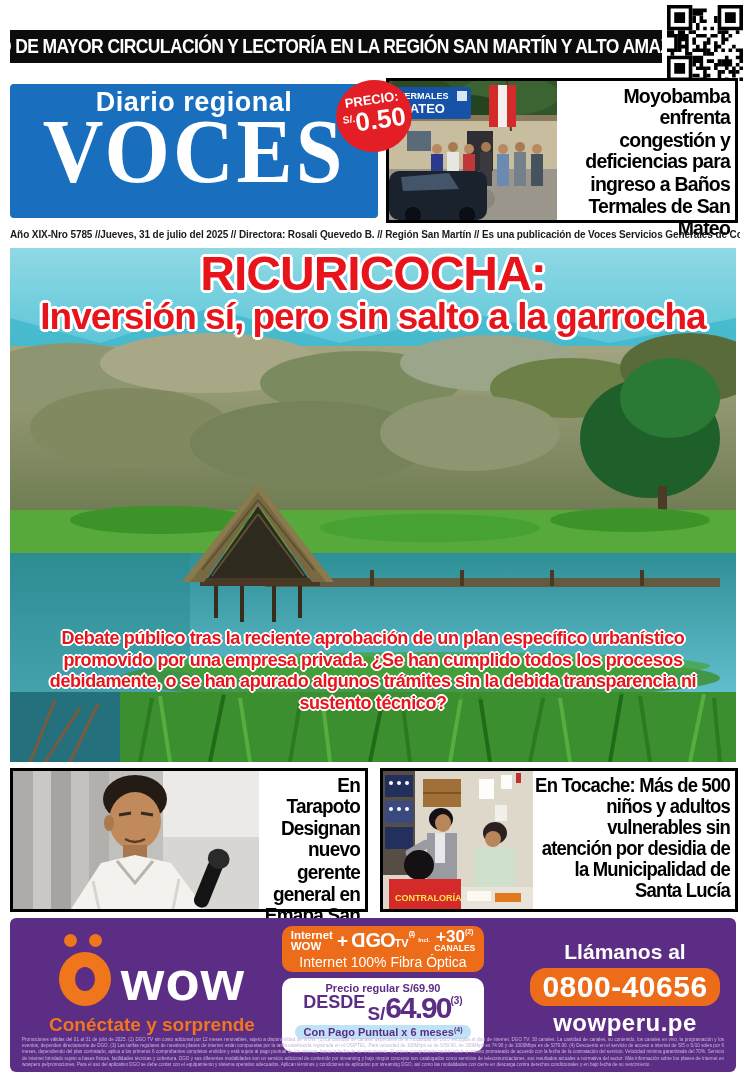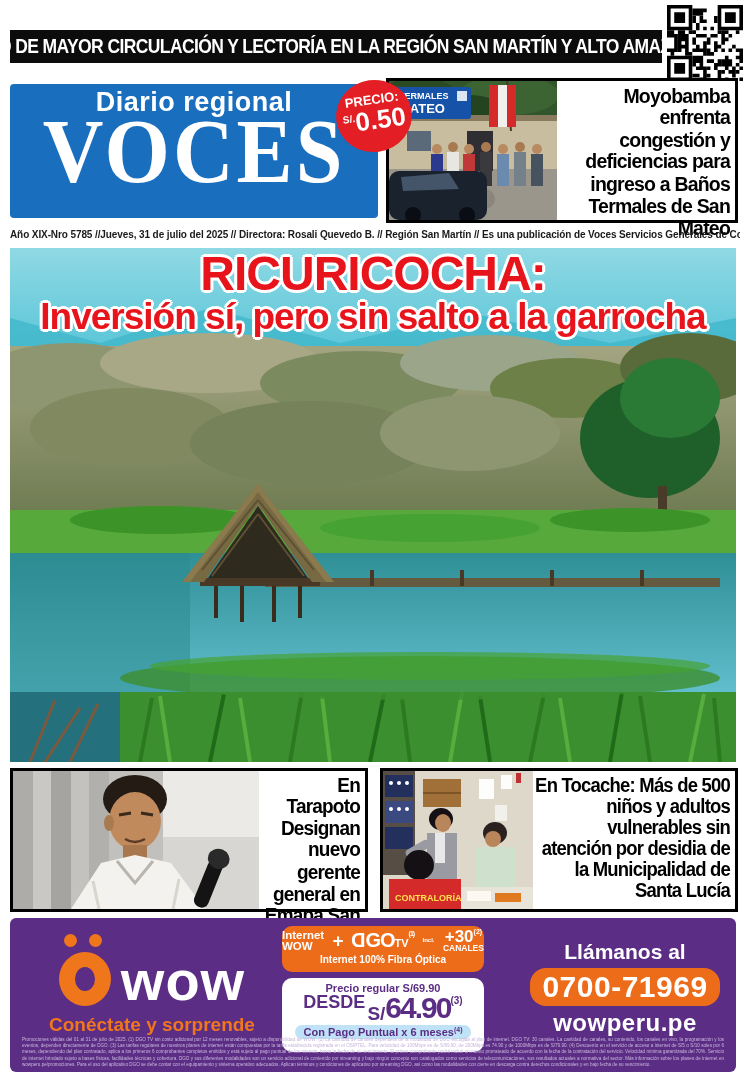--- a/index.html
+++ b/index.html
@@ -67,31 +67,31 @@
   .o-mark { position:relative; width:52px; height:72px; }
   .o-mark .dot { position:absolute; width:13px; height:13px; border-radius:50%; background:#f0761c; top:0; }
   .o-mark .dot.d1 { left:5px; } .o-mark .dot.d2 { left:30px; }
   .o-mark .body { position:absolute; top:18px; left:0; width:52px; height:54px; border-radius:50%; background:#f0761c; }
   .o-mark .hole { position:absolute; top:33px; left:16px; width:20px; height:24px; border-radius:50%; background:#5b2d84; }
   .wow-word { color:#fff; font-size:56px; font-weight:900; letter-spacing:1px; line-height:0.9; }
   .wow-slogan { color:#f0761c; font-size:19px; font-weight:700; margin-top:8px; }
 
   .bundle-box { position:absolute; left:272px; top:8px; width:202px; height:46px; background:#ed6c1a;
     border-radius:10px; color:#fff; text-align:center; padding-top:3px; }
-  .bundle-top { display:flex; align-items:center; justify-content:space-between; gap:4px; line-height:0.95; }
+  .bundle-top { display:flex; align-items:center; justify-content:center; gap:4px; line-height:0.95; }
   .iw { font-size:11.5px; font-weight:800; text-align:left; }
   .bplus { font-size:19px; font-weight:900; }
   .dgo { font-size:20px; font-weight:900; letter-spacing:-1px; }
   .dgo .flip { display:inline-block; transform:scaleX(-1); }
   .dgo .tv { font-size:11px; letter-spacing:0; }
   .sup { font-size:7px; font-weight:700; vertical-align:top; }
   .incl { font-size:6px; font-weight:700; }
   .p30 { font-size:17px; font-weight:900; line-height:0.9; }
   .canales { font-size:8.5px; font-weight:800; letter-spacing:0; }
-  .bundle-bottom { font-size:10px; font-weight:700; margin-top:2px; }
+  .bundle-bottom { font-size:14px; font-weight:400; margin-top:2px; }
 
   .price-box { position:absolute; left:272px; top:60px; width:202px; height:74px; background:#fff;
     border-radius:10px; color:#5b2d84; text-align:center; padding-top:4px; }
   .regular { font-size:11px; font-weight:700; }
   .price-row { display:flex; align-items:flex-start; justify-content:center; line-height:0.9; }
   .desde { font-size:18px; font-weight:800; margin-right:2px; }
   .soles { font-size:19px; font-weight:900; margin-top:11px; }
   .amount { font-size:30px; font-weight:700; letter-spacing:-2px; }
   .sup3 { font-size:10px; font-weight:700; margin-top:2px; }
   .pago-pill { display:inline-block; background:#bfe2f7; border-radius:9px; font-size:11px; font-weight:700;
@@ -257,20 +257,21 @@
         <path d="M680 514 L694 446" stroke="#55ae3d"></path>
           <path d="M710 514 L704 450" stroke="#2c7a20"></path>
       </g>
       <ellipse cx="410" cy="430" rx="300" ry="22" fill="#3c8f2e" opacity="0.8"></ellipse>
       <ellipse cx="420" cy="418" rx="280" ry="14" fill="#46a232" opacity="0.7"></ellipse>
     </svg>
     <div class="main-hl">
       <span class="l1">RICURICOCHA:</span>
       <span class="l2">Inversión sí, pero sin salto a la garrocha</span>
     </div>
+    <div class="deck">Debate público tras la reciente aprobación de un plan específico urbanístico promovido por una empresa privada. ¿Se han cumplido todos los procesos debidamente, o se han apurado algunos trámites sin la debida transparencia ni sustento técnico?</div>
   </div>
 
   <div class="storybox left">
     <svg viewBox="0 0 246 138" preserveAspectRatio="none">
       <rect width="246" height="138" fill="#c2c0bd"></rect>
       <rect x="0" width="20" height="138" fill="#aeaca9"></rect>
         <rect x="20" width="18" height="138" fill="#cac8c5"></rect>
       <rect x="38" width="20" height="138" fill="#a6a4a1"></rect>
         <rect x="58" width="18" height="138" fill="#c4c2bf"></rect>
       <rect x="76" width="20" height="138" fill="#b2b0ad"></rect>
@@ -369,20 +370,20 @@
         <span class="desde">DESDE</span>
         <span class="soles">S/</span>
         <span class="amount">64.90</span>
         <span class="sup3">(3)</span>
       </div>
       <div class="pago-pill"><span>Con Pago Puntual x 6 meses</span><span class="sup">(4)</span></div>
     </div>
 
     <div class="call-block">
       <div class="call-label">Llámanos al</div>
-      <div class="phone-pill">0700-71969</div>
+      <div class="phone-pill">0800-40656</div>
       <div class="website">wowperu.pe</div>
     </div>
 
     <div class="fine-print">Promociones válidas del 01 al 31 de julio de 2025. (1) DGO TV sin costo adicional por 12 meses renovables, sujeto a disponibilidad de WOW. (2) La cantidad de canales dependerá de la modalidad de DGO escogida al plan de internet. DGO TV: 30 canales. La cantidad de canales, su contenido, los canales en vivo, la programación y los eventos, dependen directamente de DGO. (3) Las tarifas regulares de nuestros planes de internet están compuestas por la tarifa establecida registrada en el OSIPTEL. Para velocidad de 100Mbps es de S/69.90, de 200Mbps es 74.90 y de 1000Mbps es de S/79.90. (4) Descuento en el servicio de acceso a internet de S/5 o S/10 soles por 6 meses, dependiendo del plan contratado, aplica a los primeros 6 comprobantes completos emitidos y está sujeto al pago puntual de los mismos, hasta la fecha de su vencimiento. El primer comprobante podrá incluir un monto prorrateado de acuerdo con la fecha de la contratación del servicio. Velocidad mínima garantizada del 70%. Servicio de internet brindado sujeto a bases físicas, facilidades técnicas y cobertura. DGO y sus diferentes modalidades son un servicio adicional de contenido por streaming y bajo ningún concepto son catalogados como servicios de telecomunicaciones, sus resultados actuales a normativa del sector. Más información sobre los planes de internet en wowperu.pe/promociones. Para el uso del aplicativo DGO se debe contar con el equipamiento y sistema operativo adecuados. Aplican términos y condiciones de aplicativo por streaming DGO, así como las modalidades con cierre en descarga contra derechos condicionales y en bajo fecha de su vencimiento.</div>
   </div>
 
 </div>
 
 </body></html>

